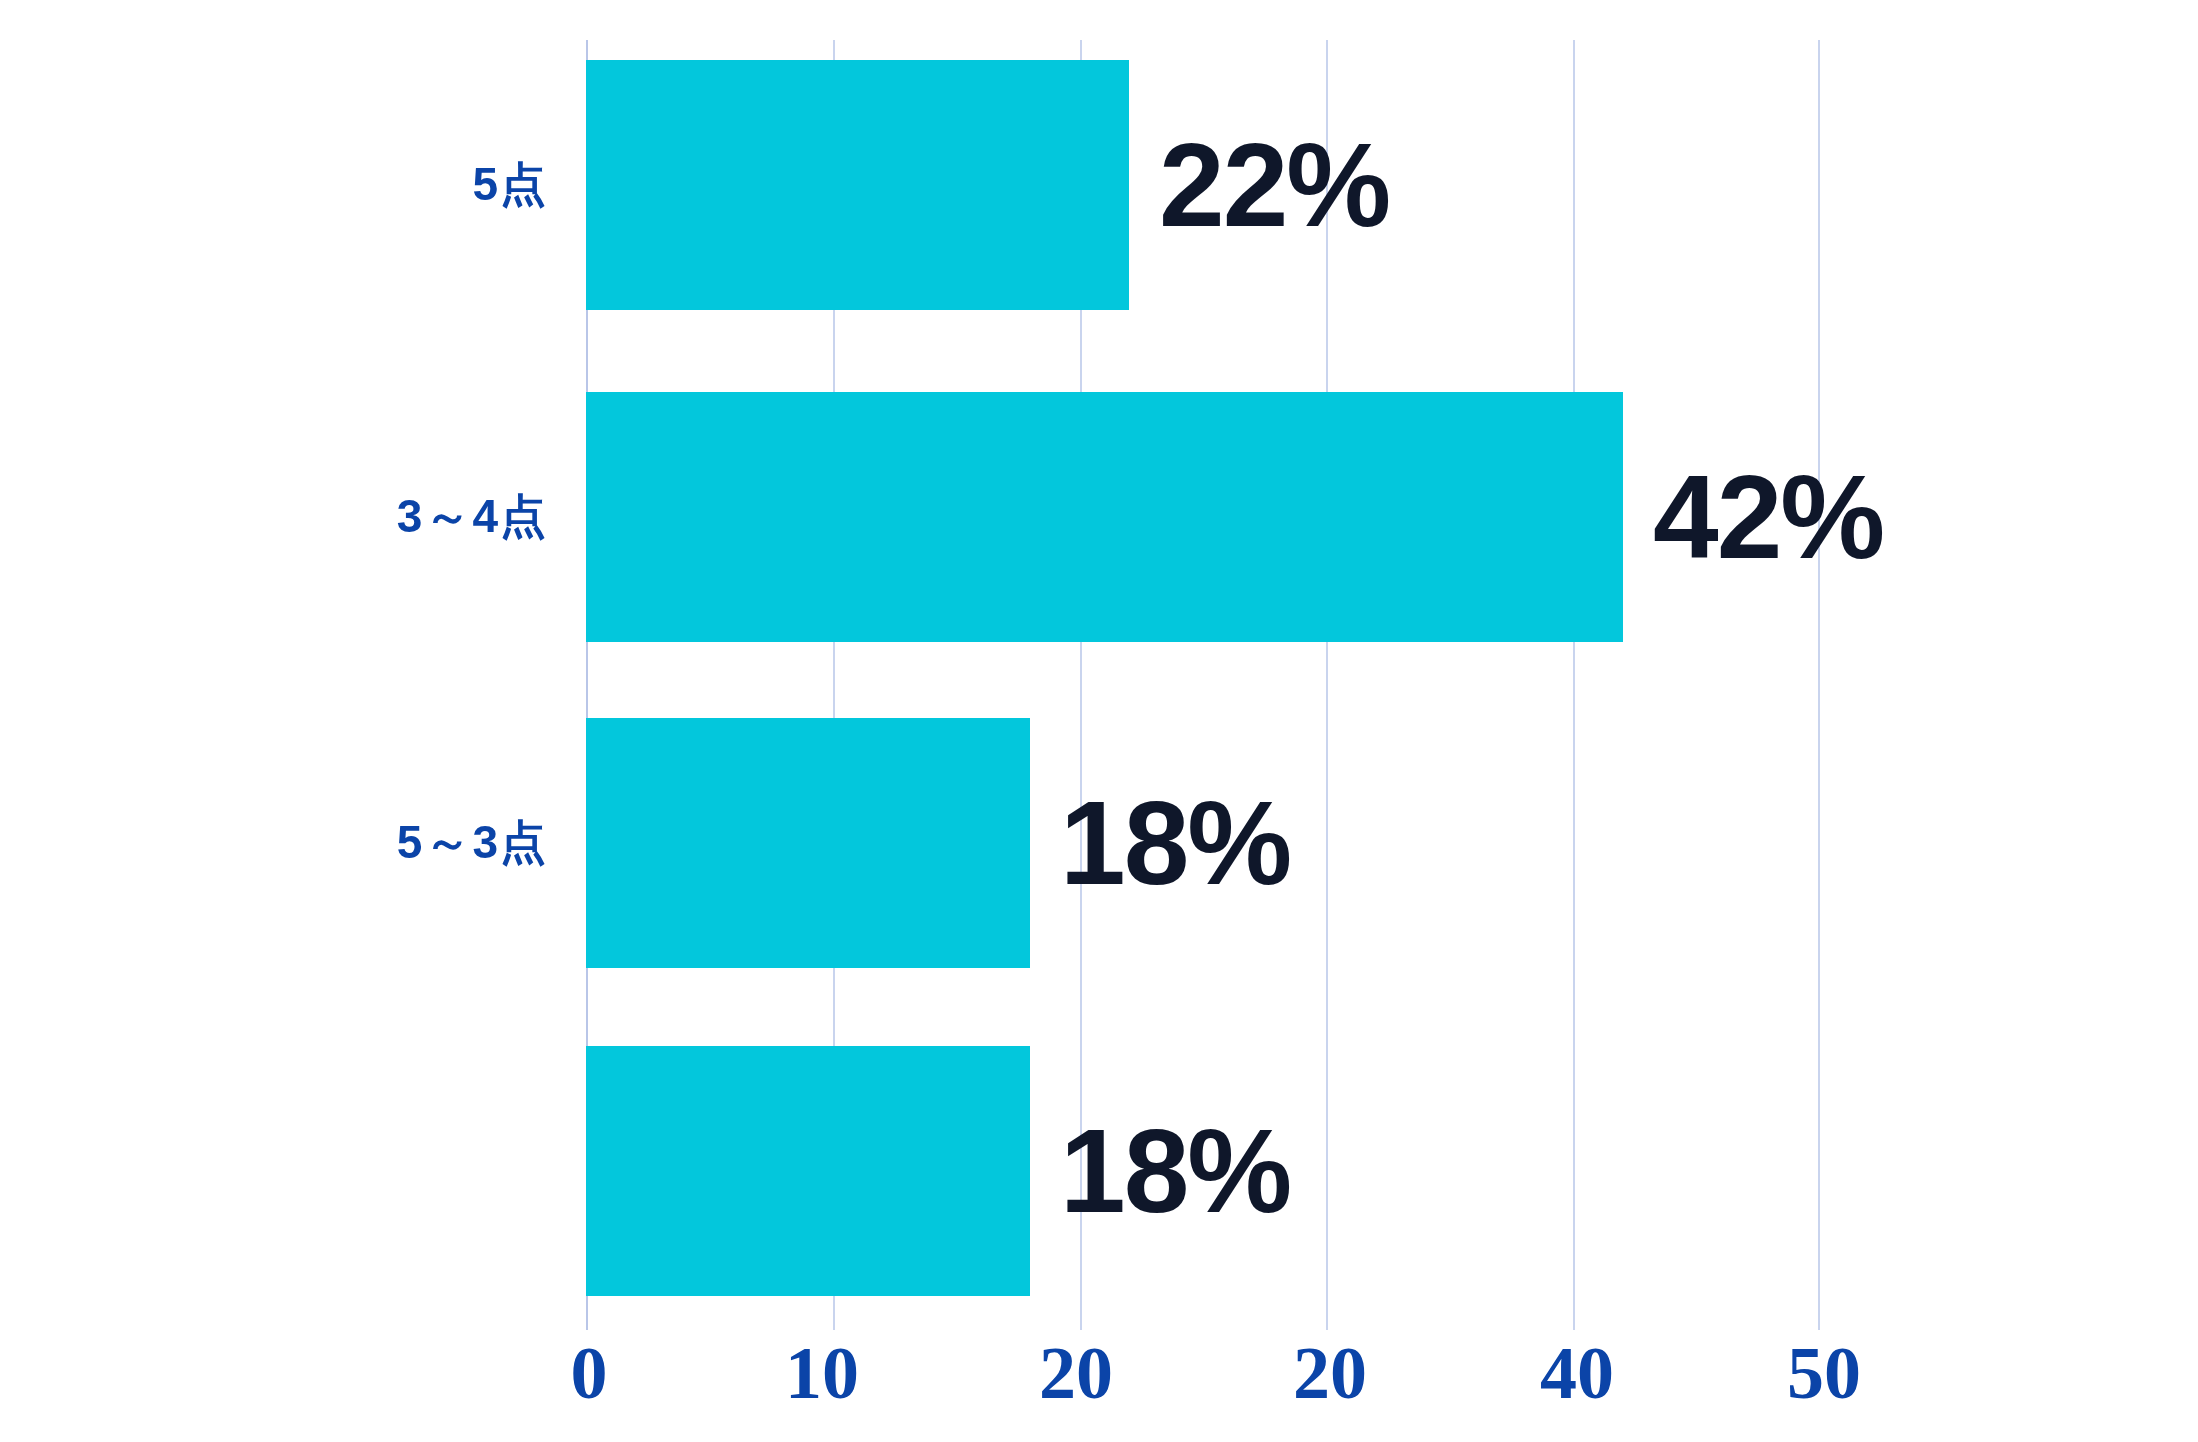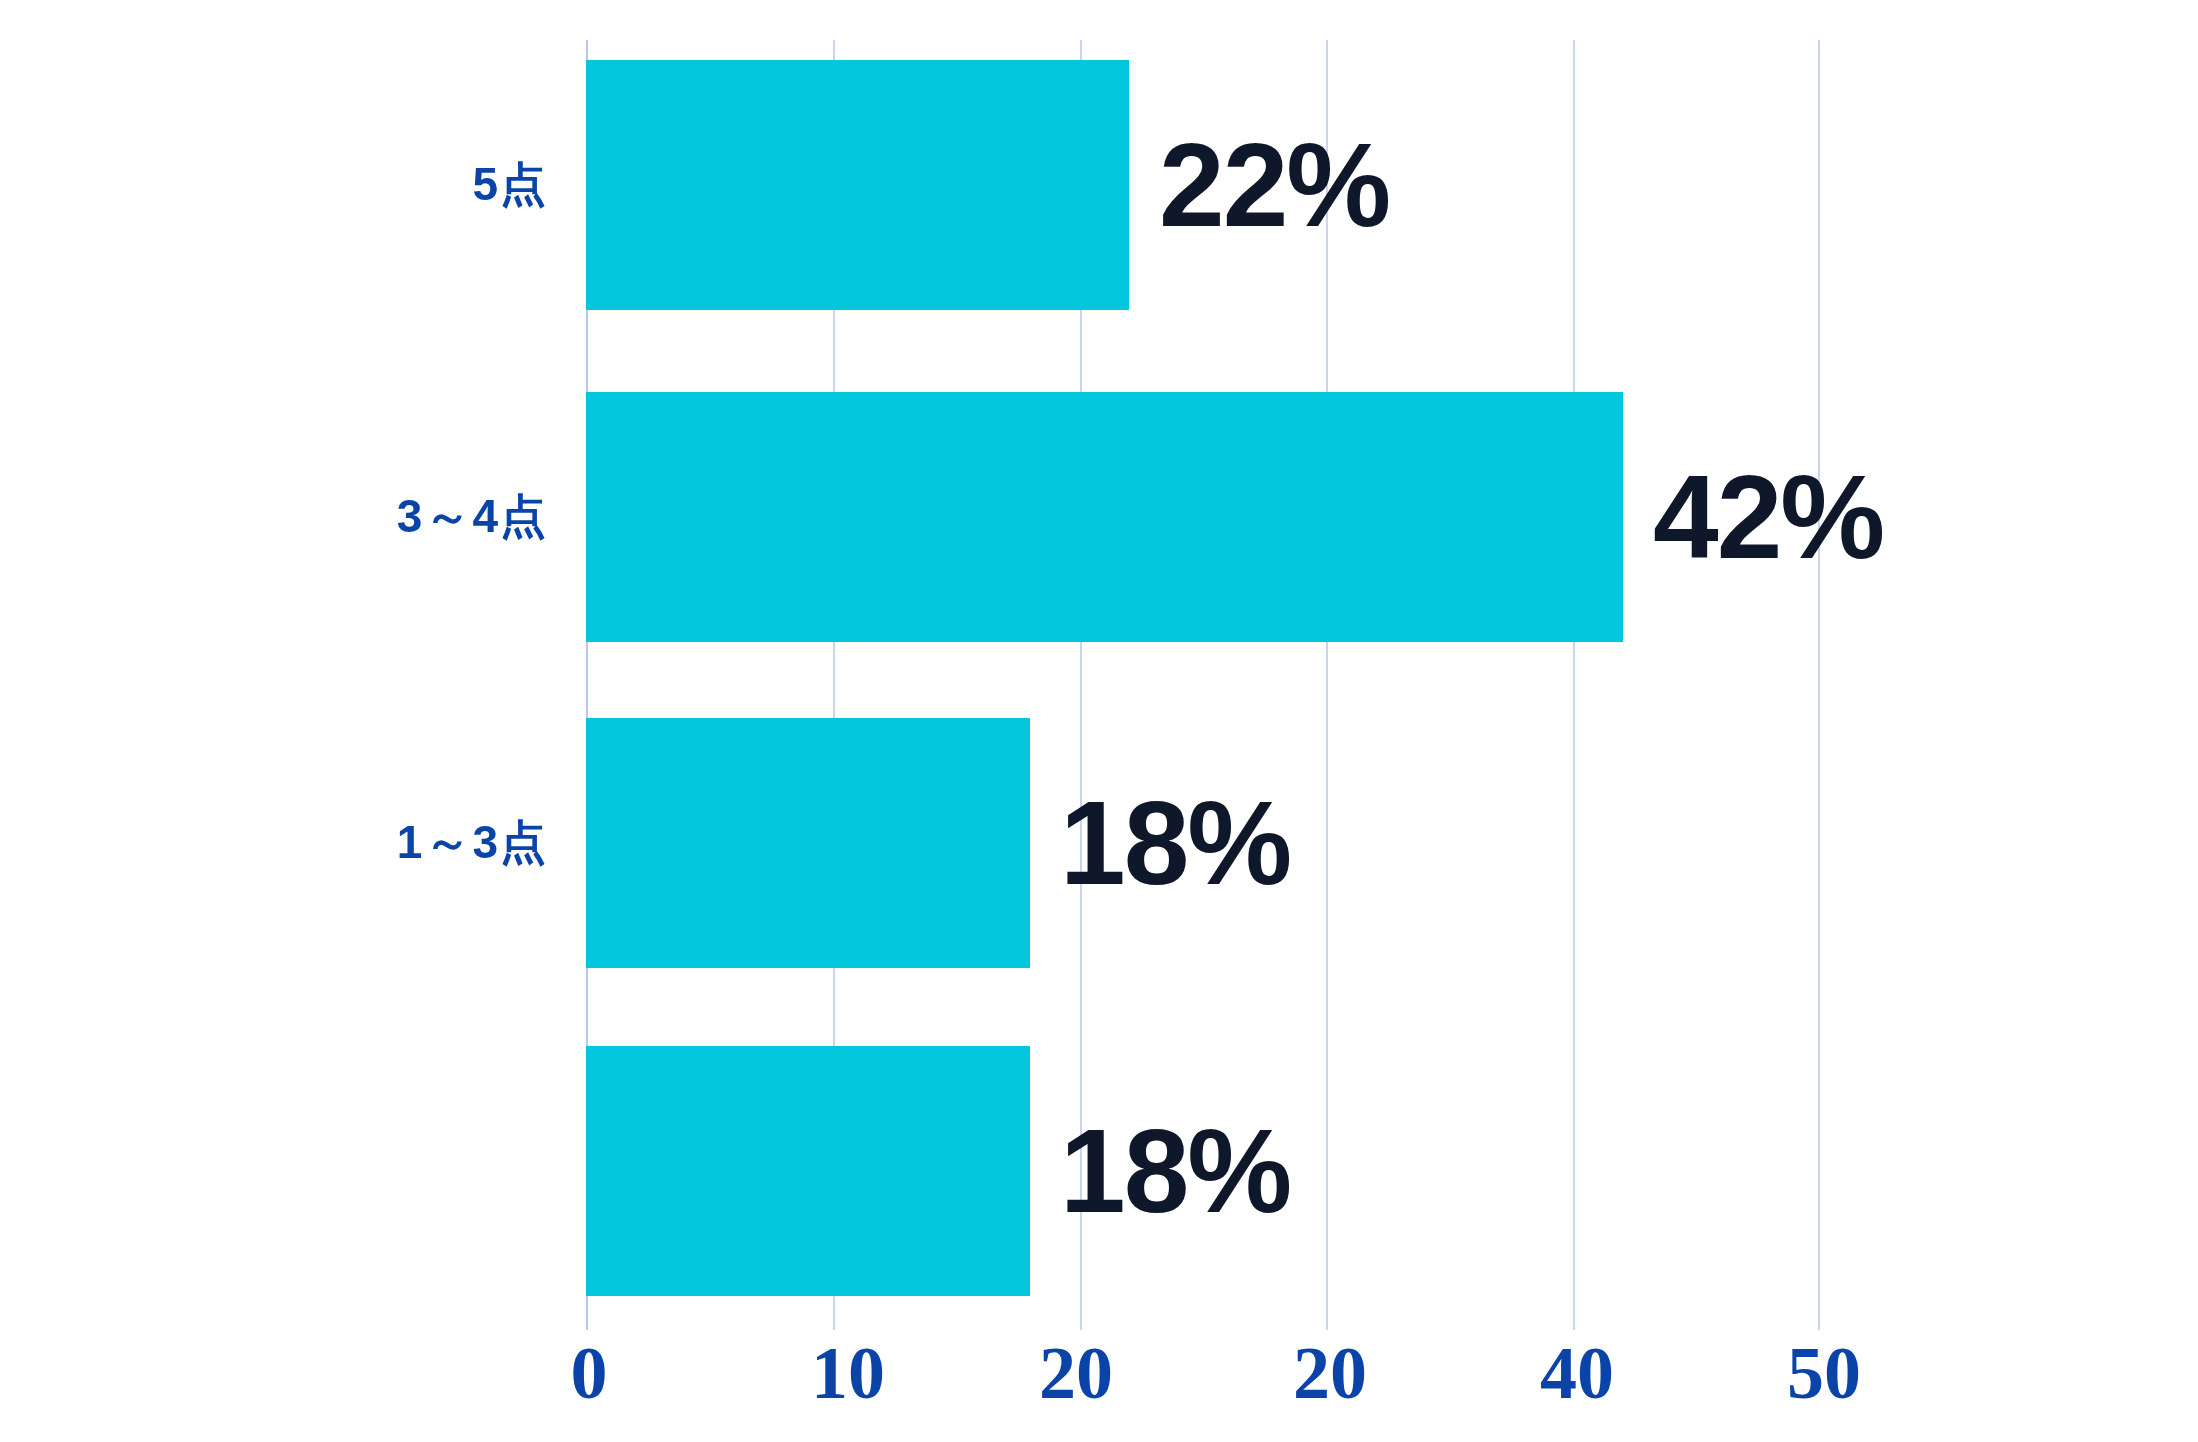--- a/index.html
+++ b/index.html
@@ -99,21 +99,21 @@
 
 <div id="chart-root">
 
   <div class="cat-label-wrap" style="top:60px;">
     <span class="cat-text">5点</span>
   </div>
   <div class="cat-label-wrap" style="top:392px;">
     <span class="cat-text">3～4点</span>
   </div>
   <div class="cat-label-wrap" style="top:718px;">
-    <span class="cat-text">1～3点</span>
+    <span class="cat-text">5～3点</span>
   </div>
 
   <div class="plot-area">
 
     <div class="gridline axis-zero" style="left:0px;"></div>
     <div class="gridline" style="left:247px;"></div>
     <div class="gridline" style="left:494px;"></div>
     <div class="gridline" style="left:740px;"></div>
     <div class="gridline" style="left:987px;"></div>
     <div class="gridline" style="left:1232px;"></div>
@@ -134,19 +134,19 @@
     </div>
 
     <div class="bar-row" style="top:1046px;">
       <div class="bar" style="width:444px;"></div>
       <div class="bar-value" style="left:474px;">18%</div>
     </div>
 
   </div>
 
   <div class="xtick" style="left:589px;">0</div>
-  <div class="xtick" style="left:848px;">10</div>
+  <div class="xtick" style="left:822px;">10</div>
   <div class="xtick" style="left:1076px;font-family:Liberation Serif, serif;">20</div>
   <div class="xtick" style="left:1330px;">20</div>
   <div class="xtick" style="left:1577px;">40</div>
   <div class="xtick" style="left:1824px;">50</div>
 
 </div>
 
 </body></html>

